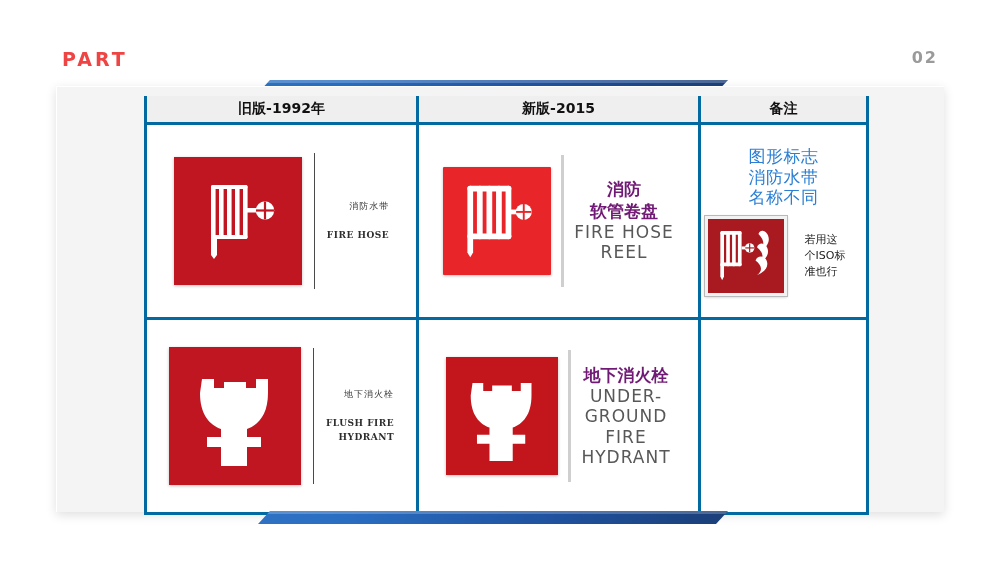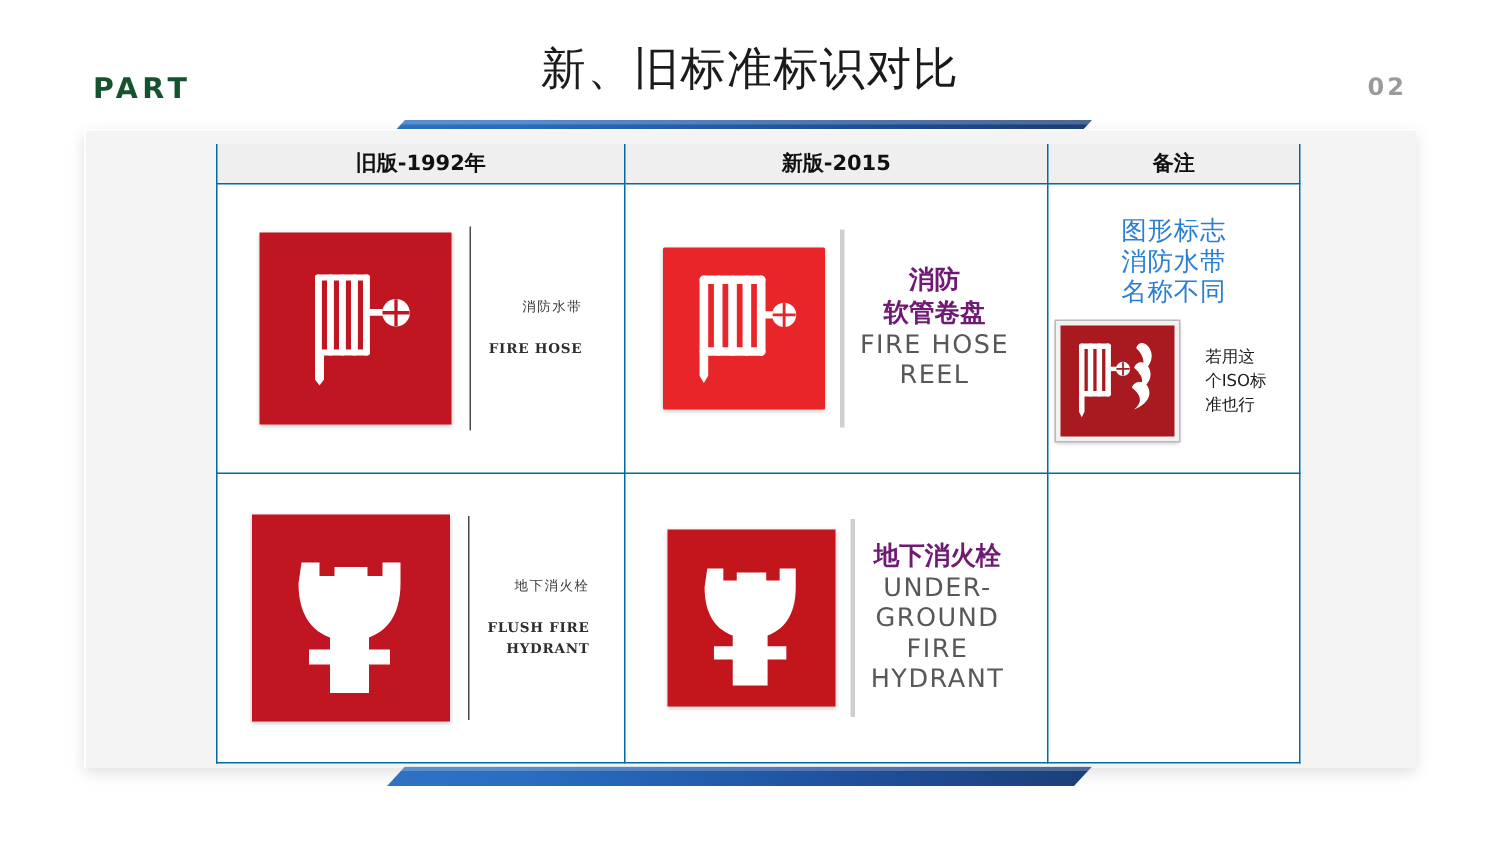--- a/index.html
+++ b/index.html
@@ -10,21 +10,21 @@
     overflow:hidden;
     position:relative;
   }
   .slide{position:absolute;left:0;top:0;width:1000px;height:562px;background:#fff;}
 
   
   .part-label{
     position:absolute;left:62px;top:48px;
     font-family:"DejaVu Sans",sans-serif;
     font-weight:bold;font-size:19px;letter-spacing:3px;
-    color:#14532d;
+    color:#ef4444;
   }
   .page-num{
     position:absolute;right:62px;top:48px;
     font-family:"DejaVu Sans",sans-serif;
     font-weight:bold;font-size:16px;letter-spacing:2px;
     color:#9a9a9a;
   }
   .slide-title{
     position:absolute;left:0;top:26px;width:1000px;
     text-align:center;
@@ -60,21 +60,21 @@
   }
 
   
   .tbl{
     position:absolute;left:88px;top:10px;
     width:654px;height:411px;
     border-collapse:collapse;
     table-layout:fixed;
   }
   .tbl td,.tbl th{
-    border:1px solid #0369a1;
+    border:3px solid #0369a1;
     padding:0;vertical-align:middle;
     background:#ffffff;
   }
   .tbl thead th{
     height:26px;
     background:#efefef;
     font-size:14px;font-weight:bold;color:#111;
     font-family:"DejaVu Sans","Liberation Sans",sans-serif;
     border-top:none;
   }
@@ -146,21 +146,20 @@
 
   svg{display:block;}
 </style>
 </head>
 <body>
 
 <div class="slide">
 
   <div class="part-label">PART</div>
   <div class="page-num">02</div>
-  <div class="slide-title">新、旧标准标识对比</div>
 
   <div class="bar bar-top">
     <div class="bar-sheen"></div>
   </div>
 
   <div class="card">
     <div class="card-inner-line"></div>
 
     <table class="tbl">
       <colgroup>

